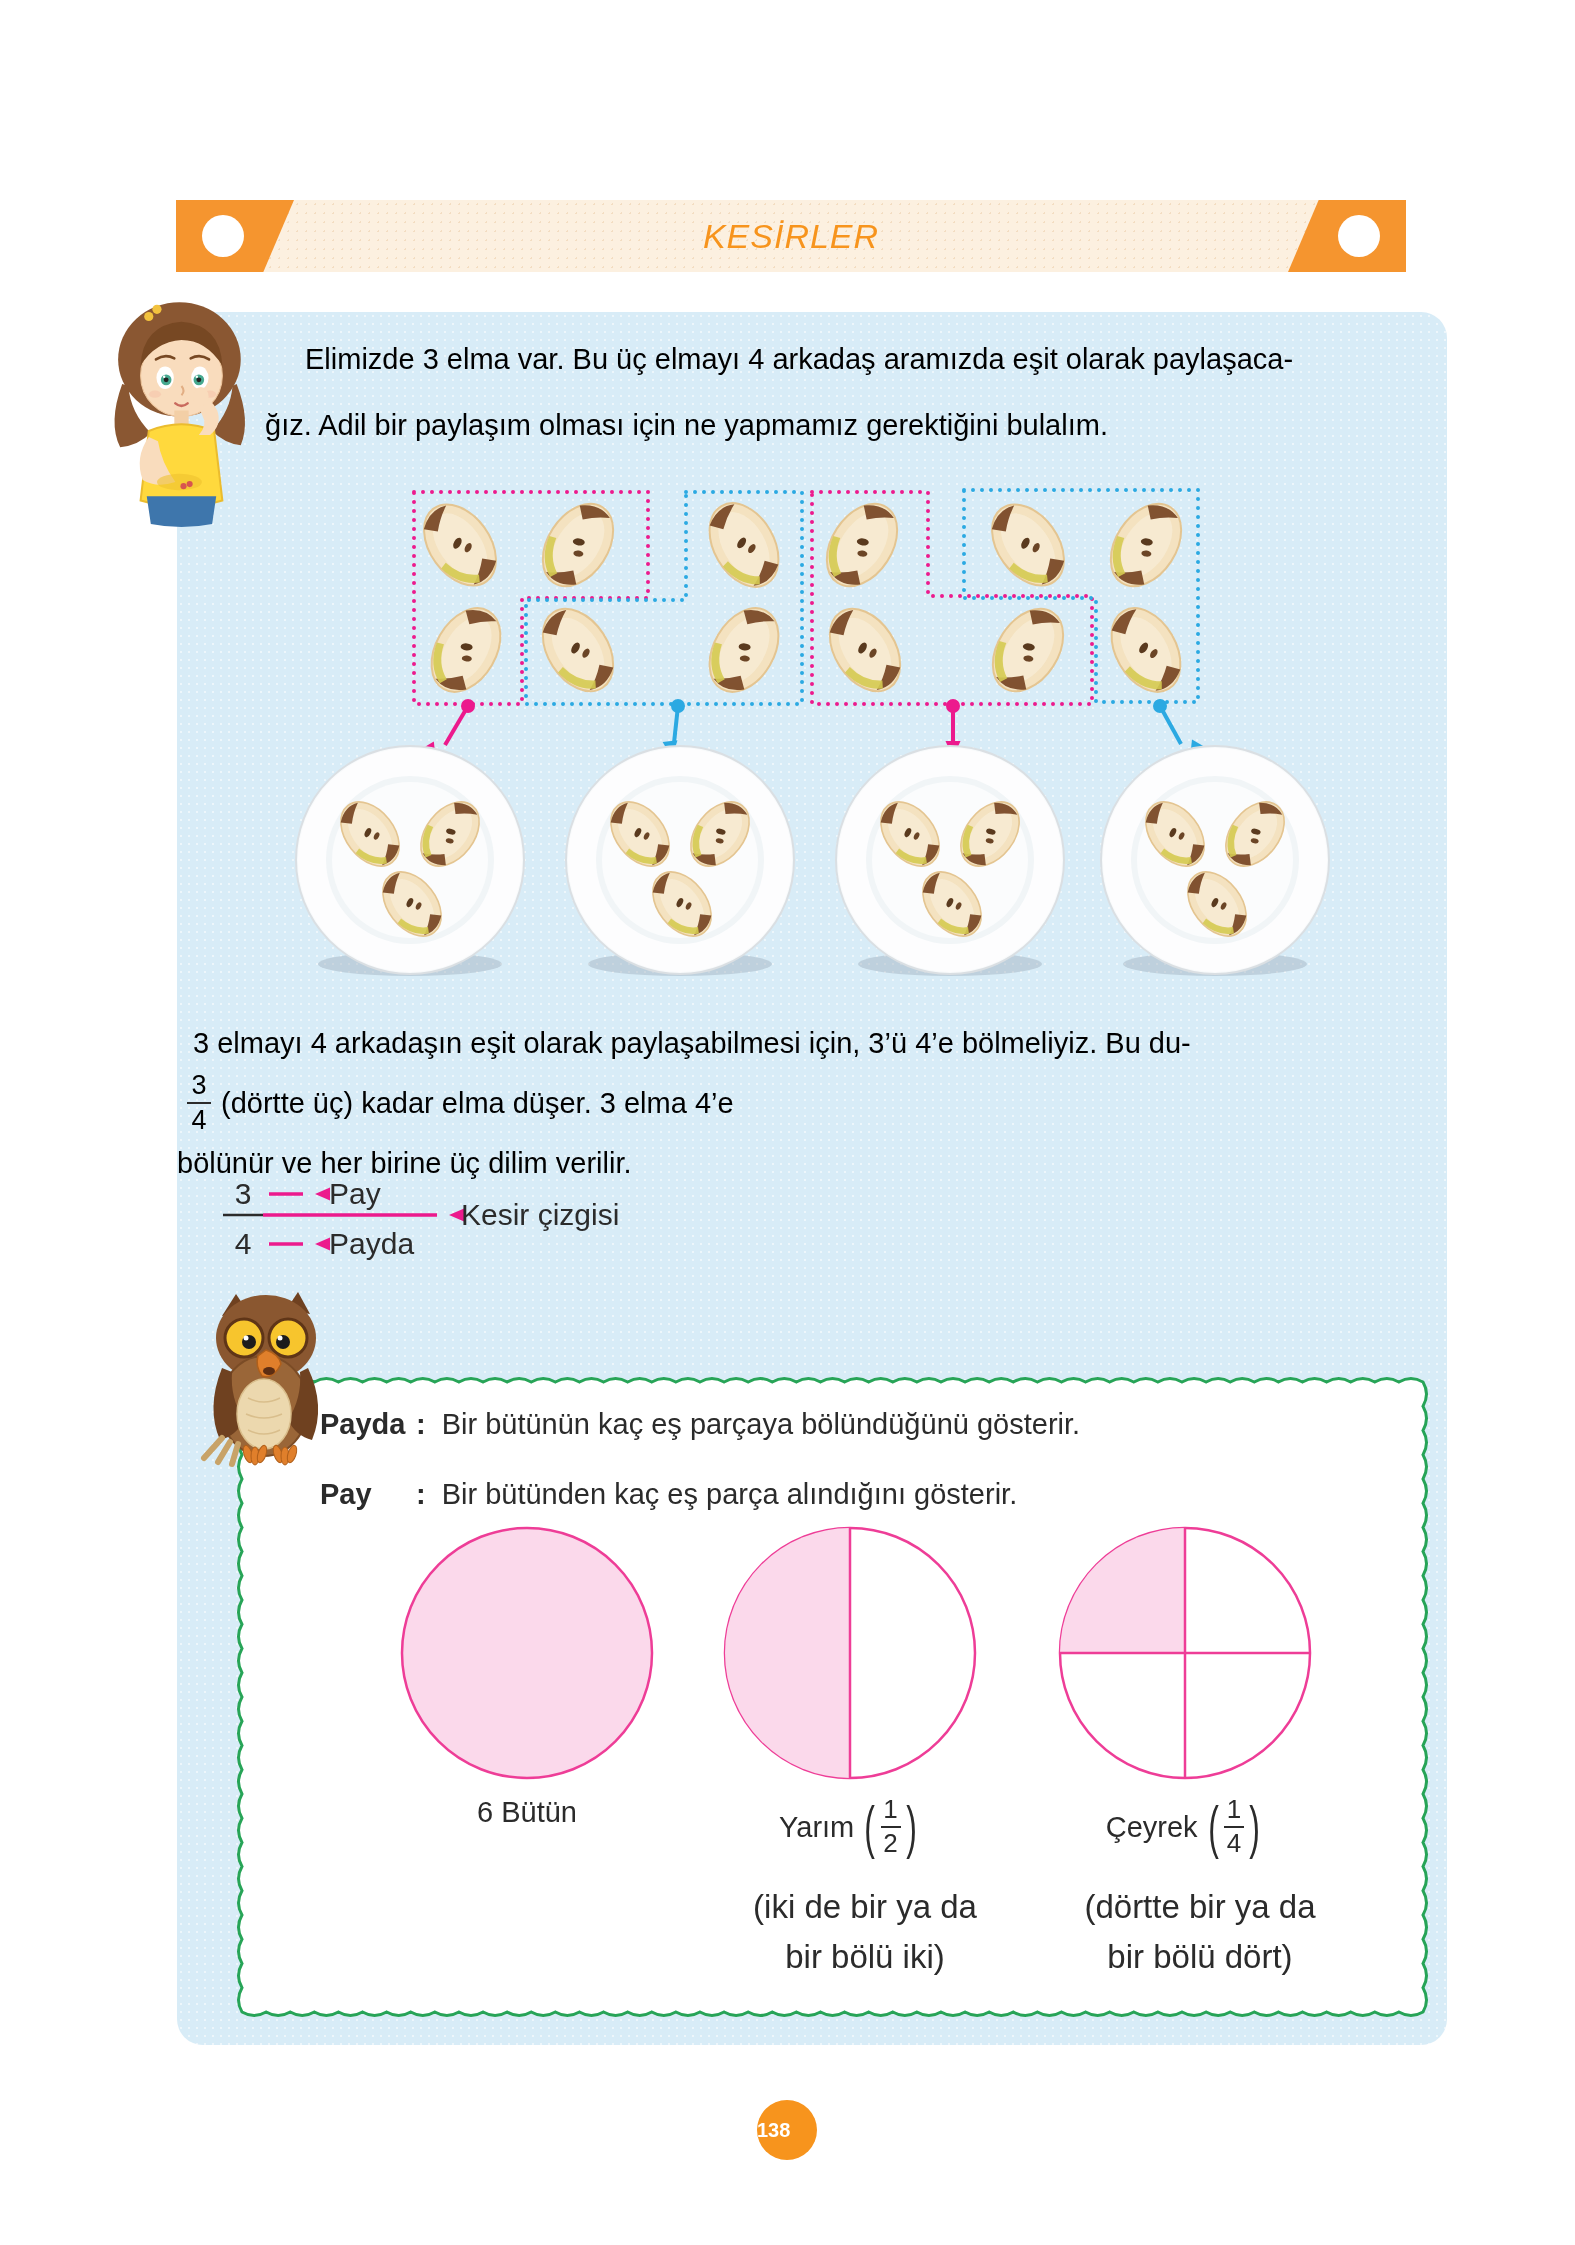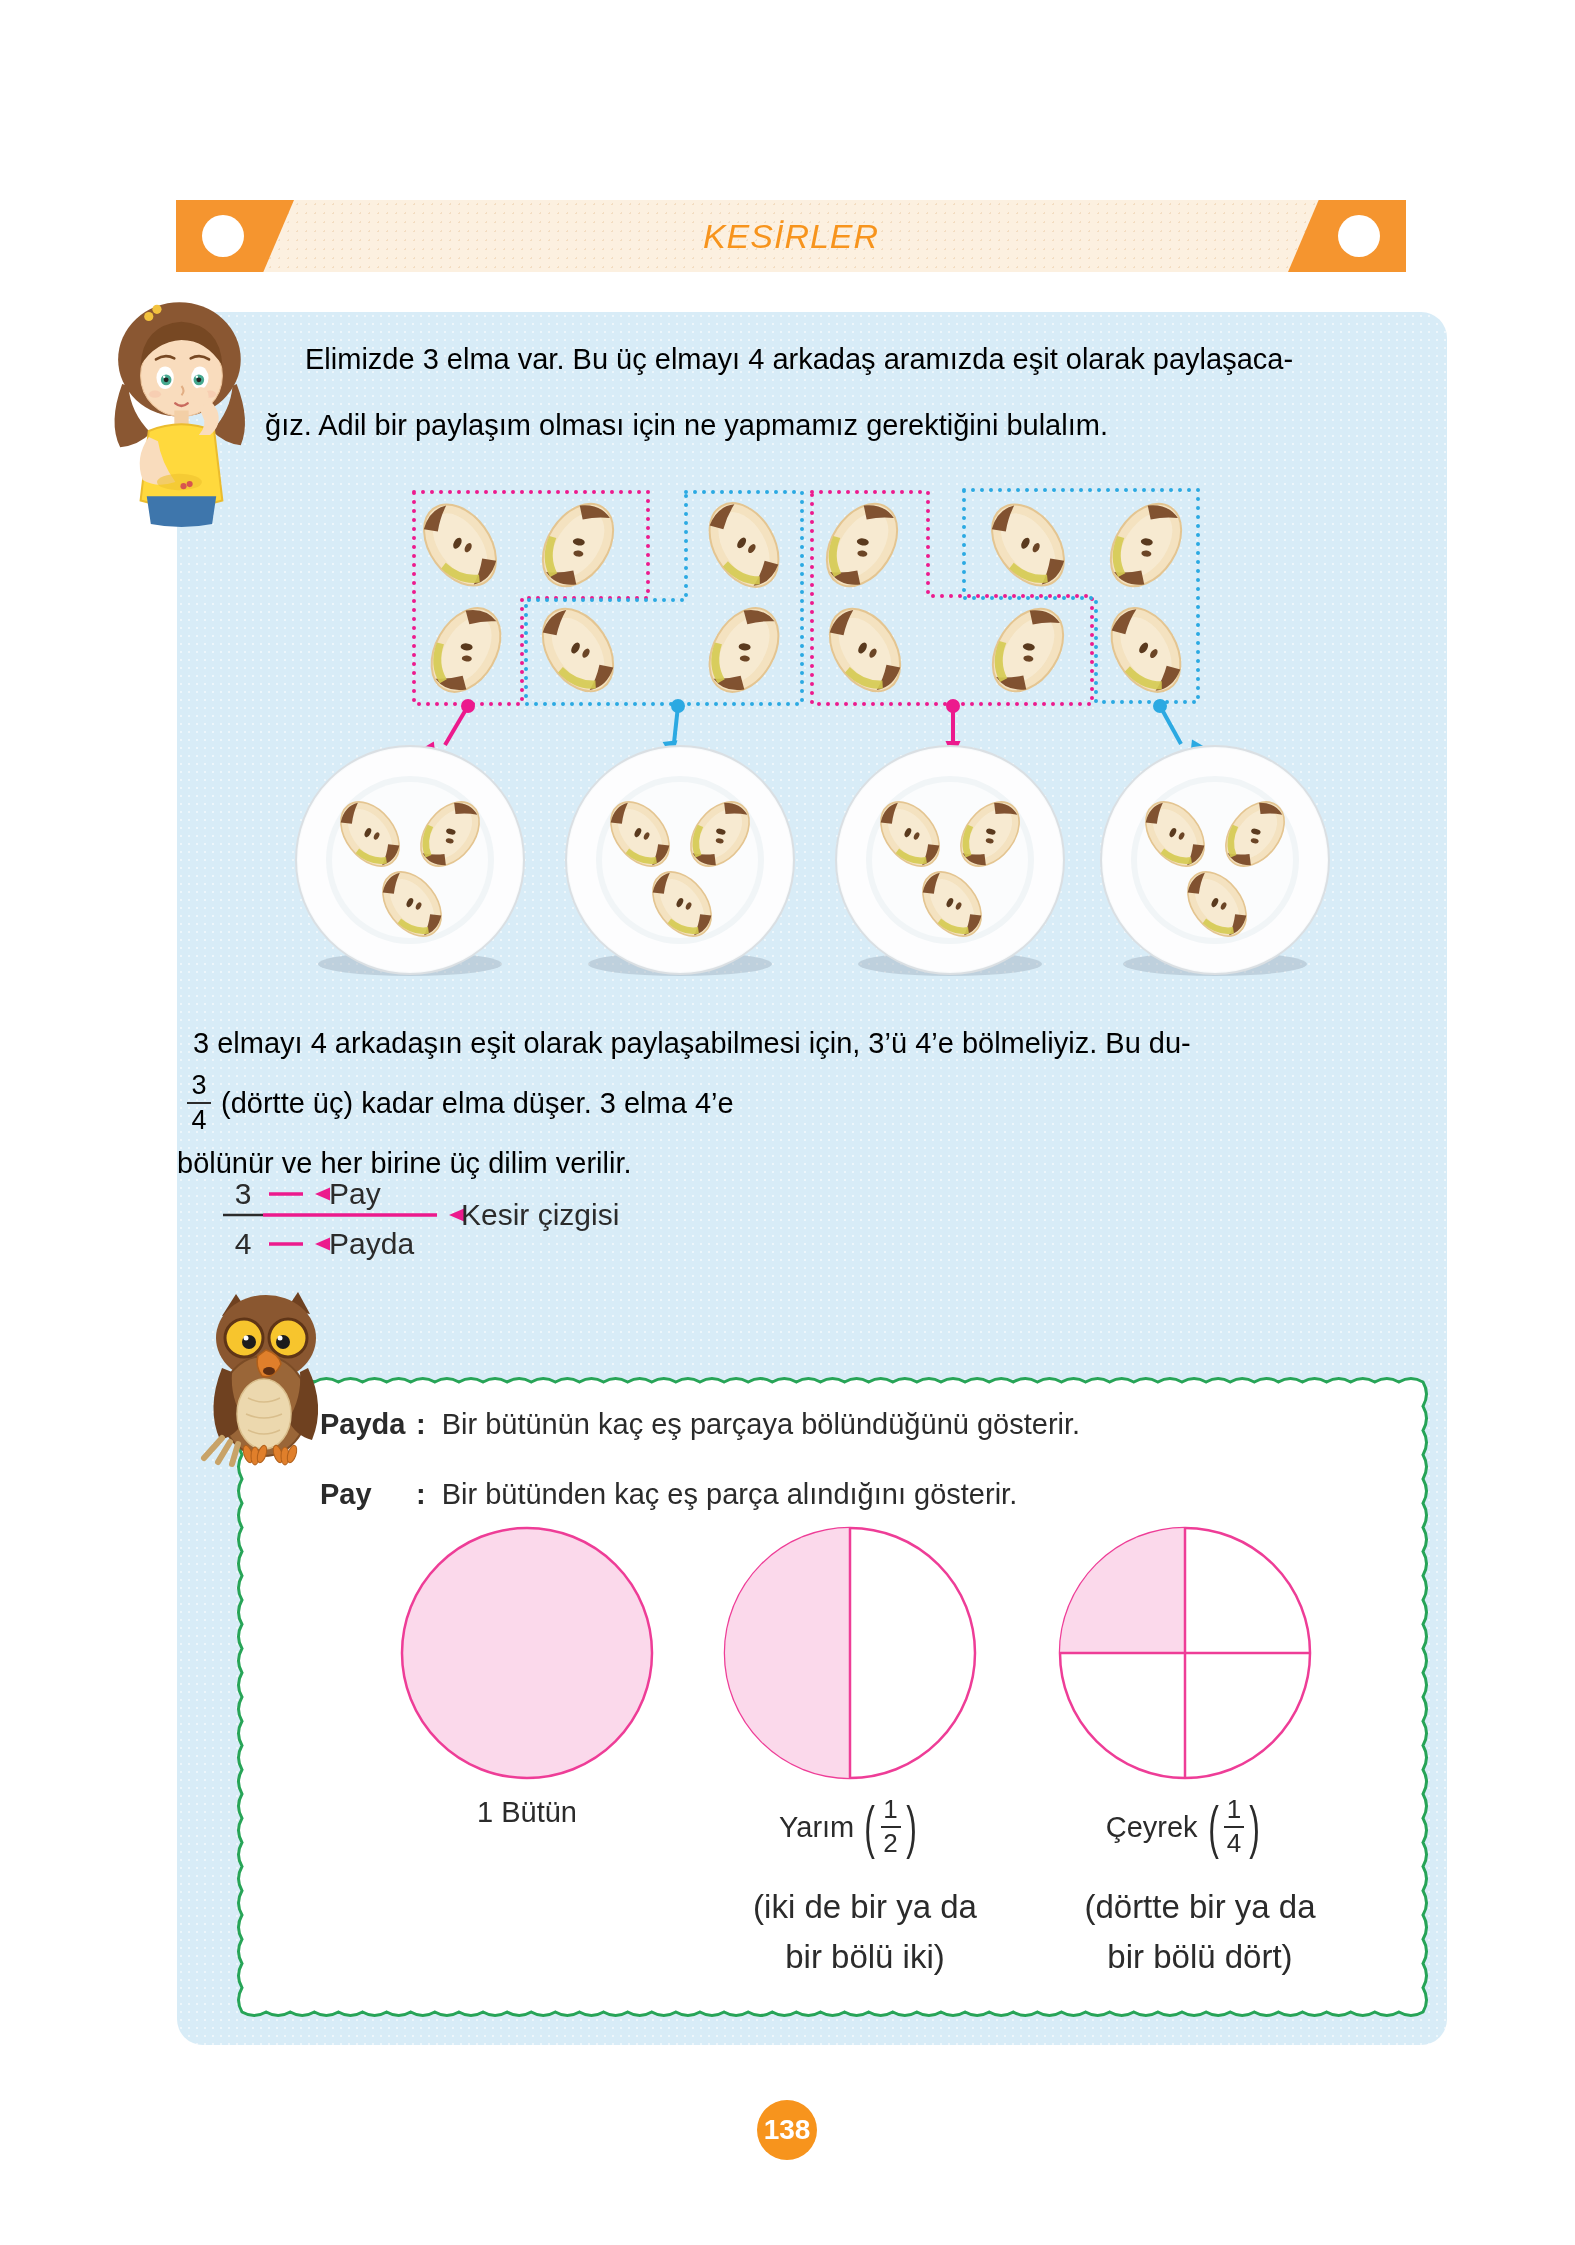--- a/index.html
+++ b/index.html
@@ -53,22 +53,22 @@
   .capword{margin-right:6px;}
   .pfrac{display:inline-flex;align-items:center;}
   .pfrac .par{font-size:58px;font-weight:400;transform:scaleX(.55);line-height:.9;}
   .pstack{display:inline-flex;flex-direction:column;align-items:center;margin:0 1px;}
   .pnum,.pden{font-size:26px;line-height:1.05;}
   .pbar{width:20px;height:2.5px;background:#2b2b2b;margin:2px 0;}
   .note{position:absolute;font-size:33px;text-align:center;color:#2b2b2b;}
 
   
   .page-num{position:absolute;left:757px;top:2100px;width:60px;height:60px;border-radius:50%;
-            background:#f7941d;color:#ffffff;font-size:28px;font-weight:bold;
-            display:flex;align-items:center;justify-content:center;}
+            background:#f7941d;color:#ffffff;font-size:20px;font-weight:bold;
+            display:flex;align-items:center;}
 
   svg{position:absolute;overflow:visible;}
 </style>
 </head>
 <body>
 
 <div class="page">
 
   <div class="banner">
     <div class="banner-cap left">
@@ -286,21 +286,21 @@
       <line x1="850" y1="1528" x2="850" y2="1778" stroke="#ee3d97" stroke-width="2.5"></line>
     </g>
     <g>
       <circle cx="1185" cy="1653" r="125" fill="#ffffff" stroke="#ee3d97" stroke-width="2.5"></circle>
       <path d="M 1185 1653 L 1185 1528 A 125 125 0 0 0 1060 1653 Z" fill="#fbd9eb"></path>
       <line x1="1185" y1="1528" x2="1185" y2="1778" stroke="#ee3d97" stroke-width="2.5"></line>
       <line x1="1060" y1="1653" x2="1310" y2="1653" stroke="#ee3d97" stroke-width="2.5"></line>
     </g>
   </svg>
 
-  <div class="cap" style="left:407px;top:1796px;width:240px">1 Bütün</div>
+  <div class="cap" style="left:407px;top:1796px;width:240px">6 Bütün</div>
 
   <div class="cap caprow" style="left:700px;top:1782px;width:300px">
     <span class="capword">Yarım</span>
     <span class="pfrac">
       <span class="par">(</span>
       <span class="pstack">
         <span class="pnum">1</span>
         <span class="pbar"></span>
         <span class="pden">2</span>
       </span>

